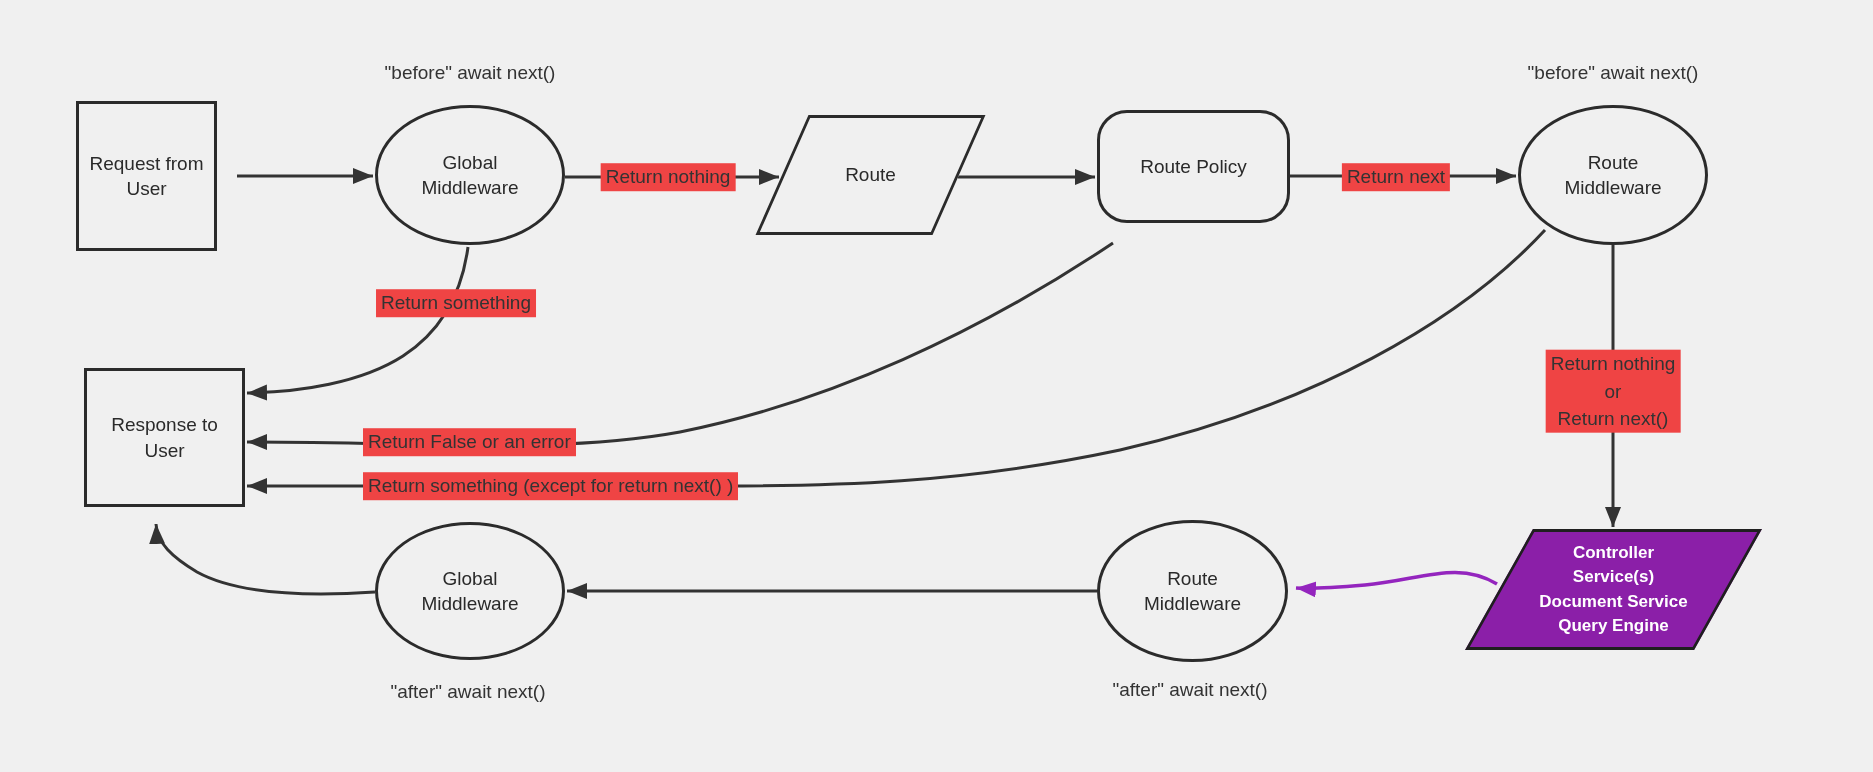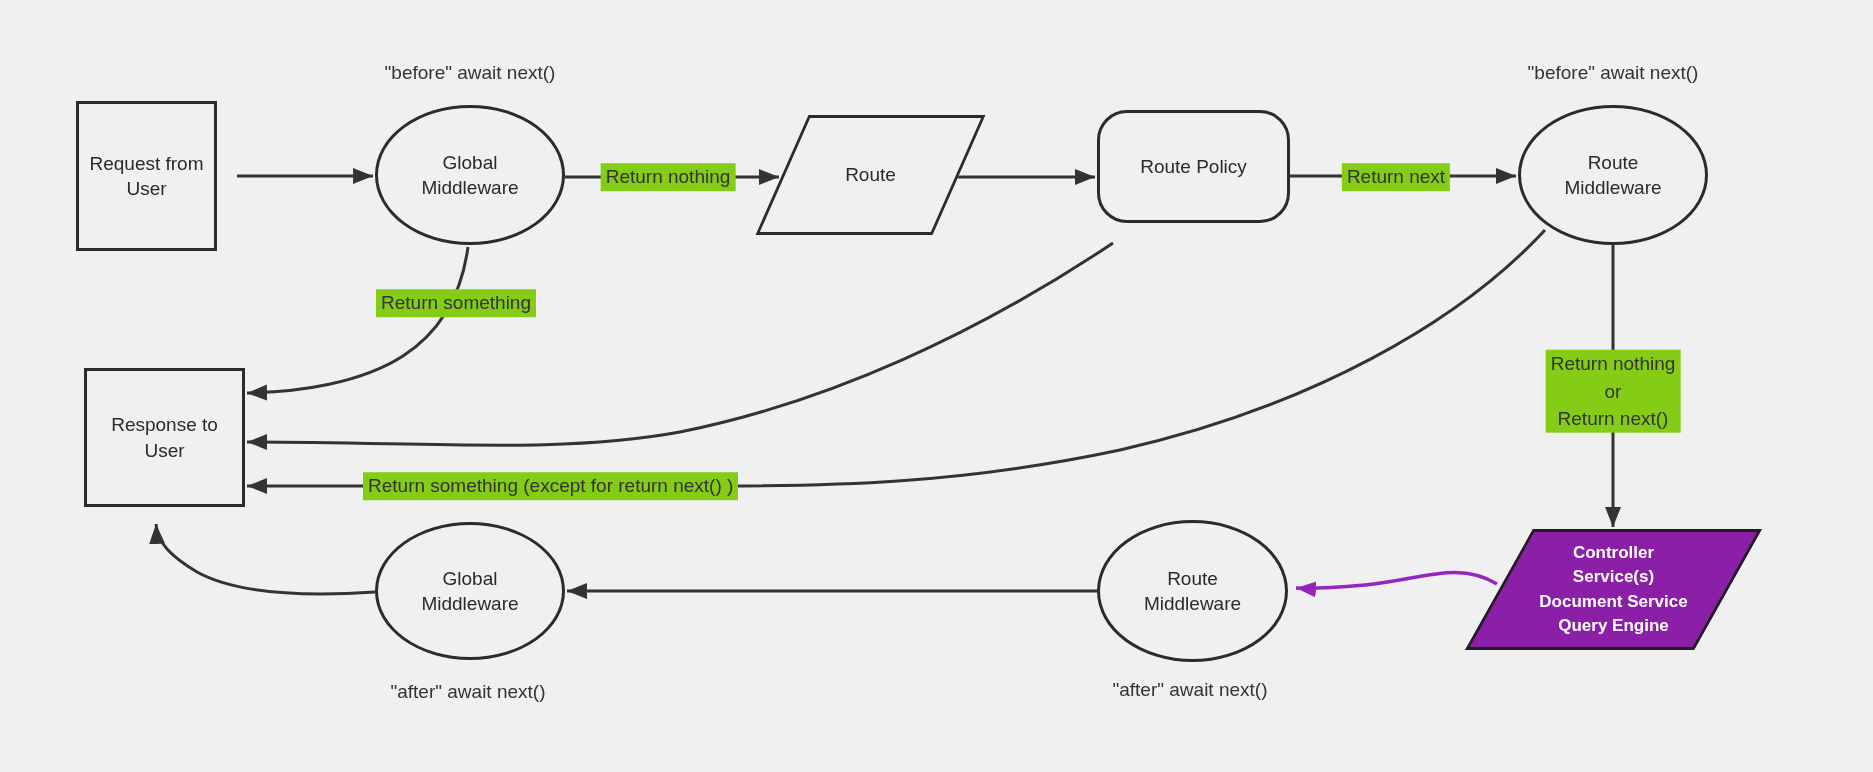--- a/index.html
+++ b/index.html
@@ -12,21 +12,21 @@
         background:#f0f0f0;border:3px solid #2b2b2b;}
   .node .node-label{white-space:pre-line;text-align:center;font-size:19px;line-height:1.32;color:#2a2a2a;}
   .rect{border-radius:0;}
   .rounded{border-radius:30px;}
   .ellipse{border-radius:50%;}
   .para{background:#f0f0f0;}
   .para-inner{width:100%;height:100%;display:flex;align-items:center;justify-content:center;}
   .purple{background:#8b1fa8;border-color:#1f1f1f;}
   .purple .node-label{color:#ffffff;font-weight:bold;font-size:17px;line-height:1.42;}
   .lbl{position:absolute;z-index:3;font-size:19px;color:#333;white-space:pre-line;text-align:center;line-height:1.45;}
-  .masked{background:#84cc16;padding:0 5px;}
+  .masked{background:#ef4444;padding:0 5px;}
   .anchor-center{transform:translate(-50%,-50%);}
   .anchor-left{transform:translateY(-50%);white-space:nowrap;}
 </style>
 </head>
 <body>
 
 <div id="canvas">
 
   <svg class="edges" width="1873" height="772" viewBox="0 0 1873 772">
     <defs>
@@ -105,20 +105,21 @@
   <div class="lbl anchor-center" style="left:470px;top:73px;">"before" await next()</div>
 
   <div class="lbl anchor-center" style="left:1613px;top:73px;">"before" await next()</div>
 
   <div class="lbl masked anchor-center" style="left:668px;top:177px;white-space:nowrap;">Return nothing</div>
 
   <div class="lbl masked anchor-center" style="left:1396px;top:177px;white-space:nowrap;">Return next</div>
 
   <div class="lbl masked anchor-center" style="left:456px;top:303px;white-space:nowrap;">Return something</div>
 
+  <div class="lbl masked anchor-left" style="left:363px;top:442px;">Return False or an error</div>
 
   <div class="lbl masked anchor-left" style="left:363px;top:486px;">Return something (except for return next() )</div>
 
   <div class="lbl masked anchor-center" style="left:1613px;top:391px;">Return nothing
 or
 Return next()</div>
 
   <div class="lbl anchor-center" style="left:468px;top:692px;">"after" await next()</div>
 
   <div class="lbl anchor-center" style="left:1190px;top:690px;">"after" await next()</div>

